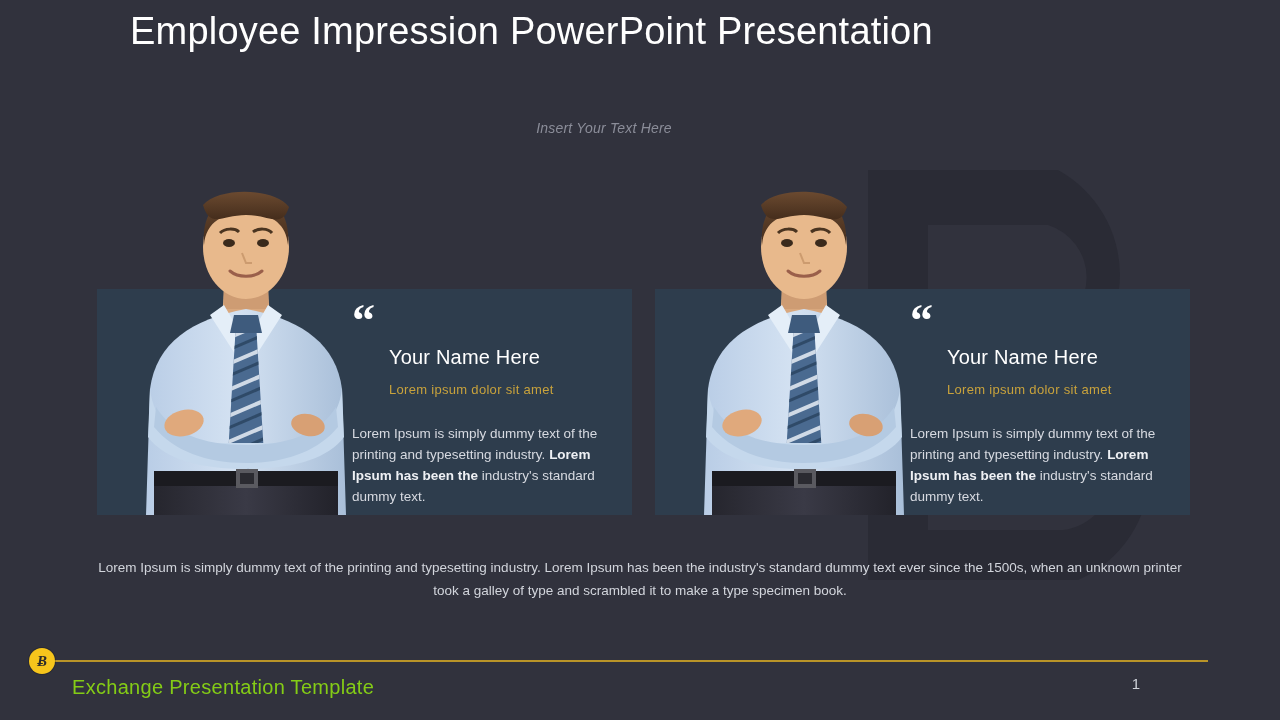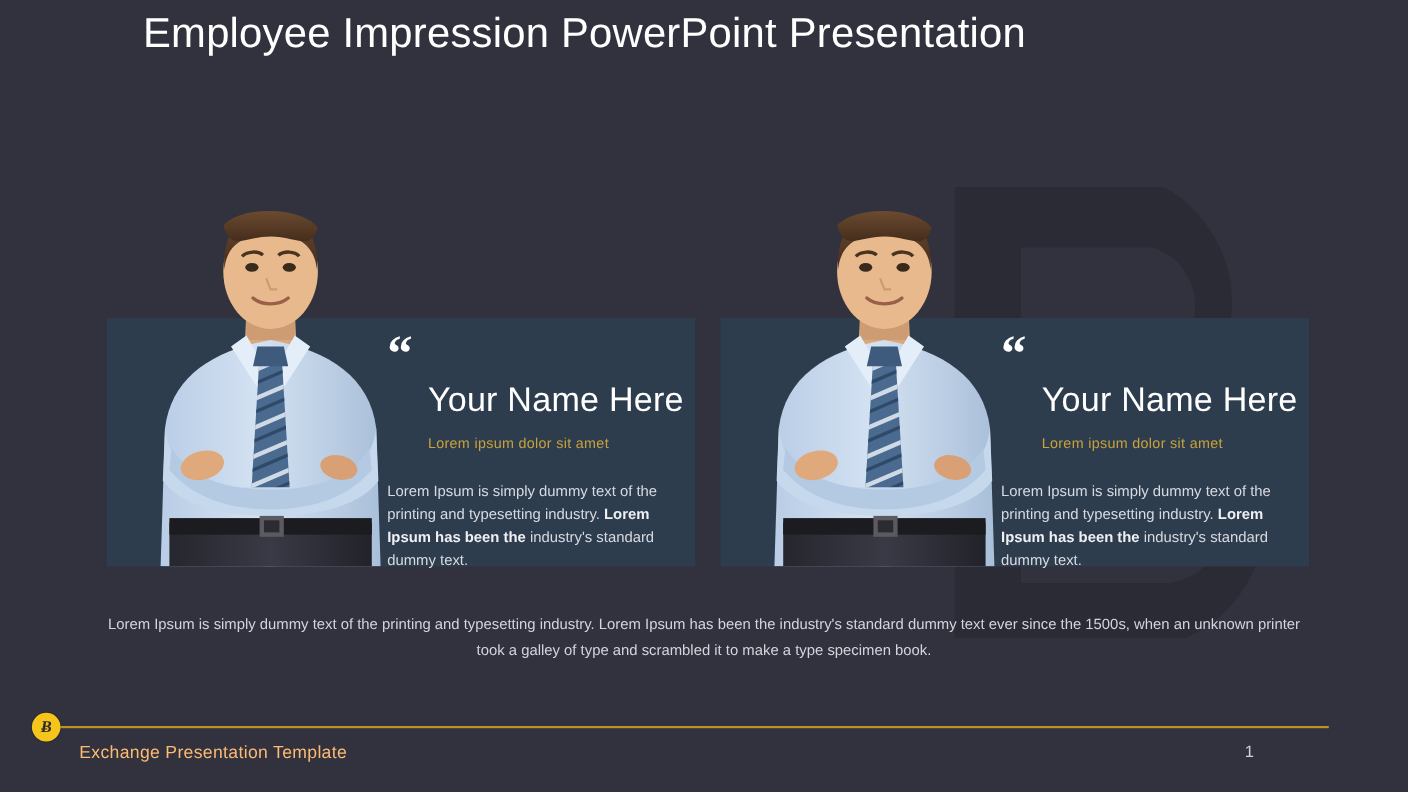--- a/index.html
+++ b/index.html
@@ -92,21 +92,21 @@
     font-size:46px;
     line-height:30px;
     font-weight:700;
     color:#ffffff;
     letter-spacing:-1px;
     height:30px;
   }
   .person-name {
     margin-top:10px;
     margin-left:37px;
-    font-size:31px;
+    font-size:20px;
     font-weight:400;
     color:#ffffff;
     letter-spacing:0.2px;
     white-space:nowrap;
   }
   .person-role {
     margin-top:13px;
     margin-left:37px;
     font-size:13px;
     color:#c8a23c;
@@ -149,22 +149,22 @@
     font-family:"Liberation Serif", serif;
     font-size:15px;
     font-weight:700;
     font-style:italic;
     color:#2b2b2b;
     box-shadow:0 0 0 1px rgba(0,0,0,.18);
   }
   .footer-text {
     position:absolute;
     left:72px; top:676px;
-    font-size:16px;
-    color:#fdba74;
+    font-size:20px;
+    color:#84cc16;
     letter-spacing:0.3px;
   }
   .footer-page {
     position:absolute;
     right:68px; top:675px;
     font-size:15px;
     color:#cfd2d9;
   }
 </style>
 </head>
@@ -179,20 +179,21 @@
     </g>
     <g fill="#31323d">
       <path d="M120 95 L240 95 A55 55 0 0 1 240 200 L120 200 Z"></path>
       <path d="M120 285 L255 285 A58 58 0 0 1 255 400 L120 400 Z"></path>
     </g>
   </svg>
 
   <div class="slide-title">Employee Impression PowerPoint Presentation</div>
 
   <div class="section-head">
+    <div class="section-sub">Insert Your Text Here</div>
   </div>
 
   <div class="card card-left">
     <div class="photo">
       <svg width="228" height="340" viewBox="0 0 228 340" xmlns="http://www.w3.org/2000/svg">
         <defs>
           <linearGradient id="shirtA" x1="0" y1="0" x2="1" y2="0">
             <stop offset="0" stop-color="#b9cde6"></stop>
             <stop offset="0.45" stop-color="#d4e2f2"></stop>
             <stop offset="1" stop-color="#a9bfd9"></stop>

